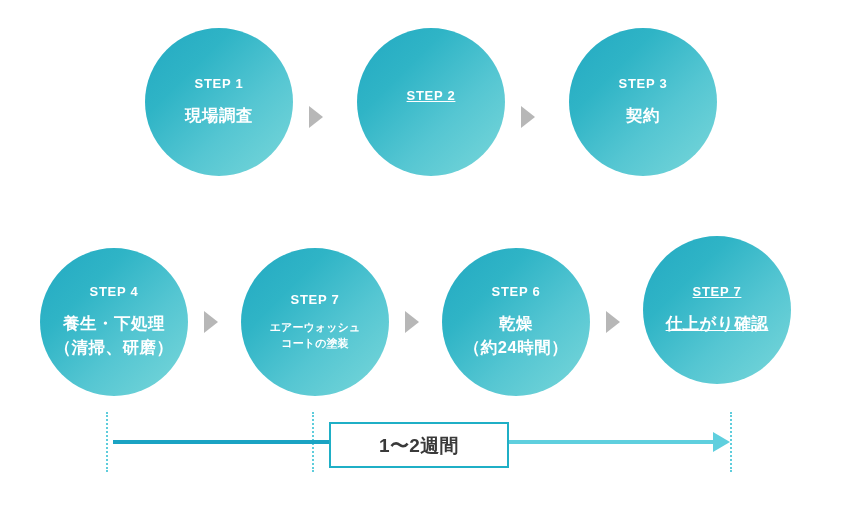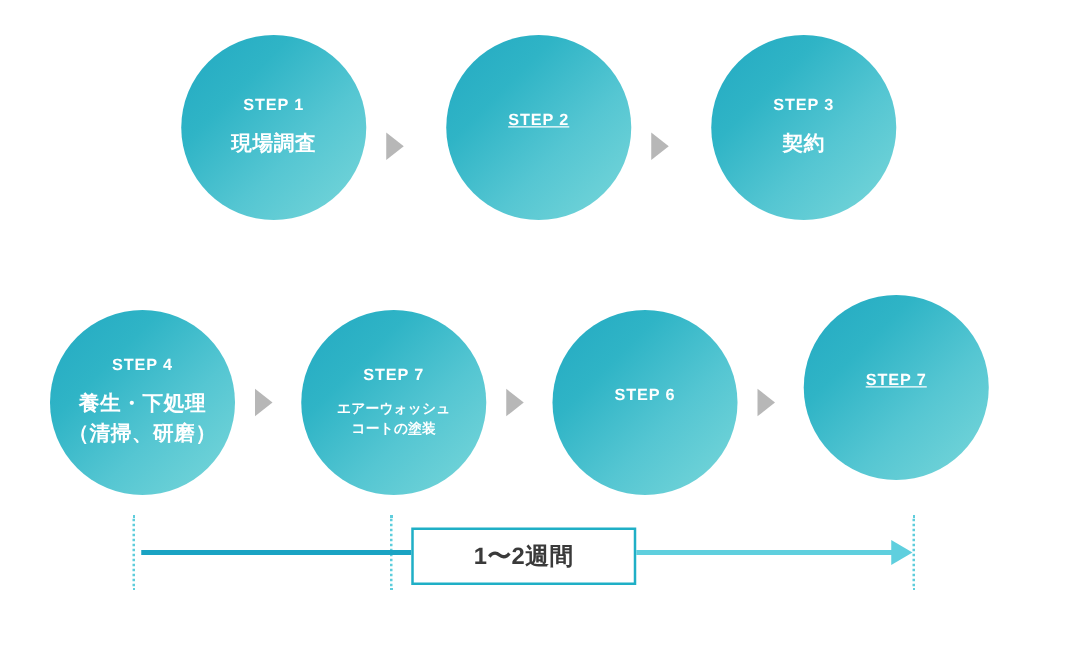--- a/index.html
+++ b/index.html
@@ -139,26 +139,29 @@
   <div class="step-circle small-label" style="left:241px; top:248px; width:148px; height:148px;">
     <div class="step-num">STEP 7</div>
     <div class="step-label">エアーウォッシュ
 コートの塗装</div>
   </div>
 
   <div class="arrow-sep" style="left:405px; top:311px;"></div>
 
   <div class="step-circle" style="left:442px; top:248px; width:148px; height:148px;">
     <div class="step-num">STEP 6</div>
+    <div class="step-label">乾燥
+（約24時間）</div>
   </div>
 
   <div class="arrow-sep" style="left:606px; top:311px;"></div>
 
   <div class="step-circle" style="left:643px; top:236px; width:148px; height:148px;text-decoration:underline;">
     <div class="step-num">STEP 7</div>
+    <div class="step-label">仕上がり確認</div>
   </div>
 
   <div class="tick" style="left:106px; top:412px; height:60px;"></div>
   <div class="tick" style="left:312px; top:412px; height:60px;"></div>
   <div class="tick" style="left:730px; top:412px; height:60px;"></div>
 
   <div class="bar-left" style="left:113px; top:440px; width:218px;"></div>
 
   <div class="duration-box" style="left:329px; top:422px; width:180px; height:46px;">
     <span class="duration-text">1〜2週間</span>

